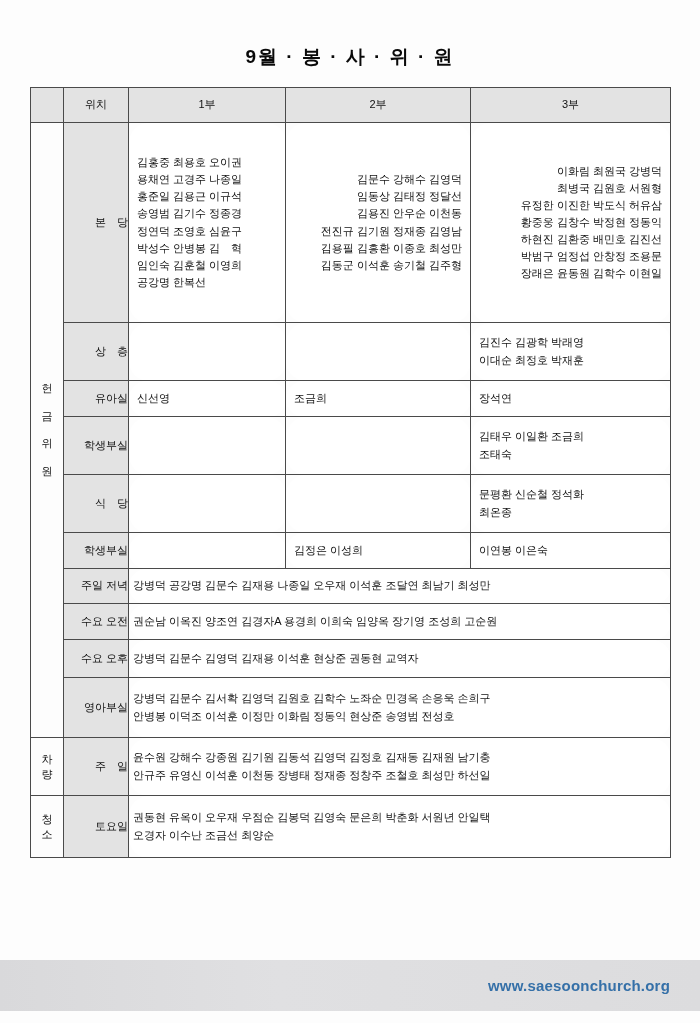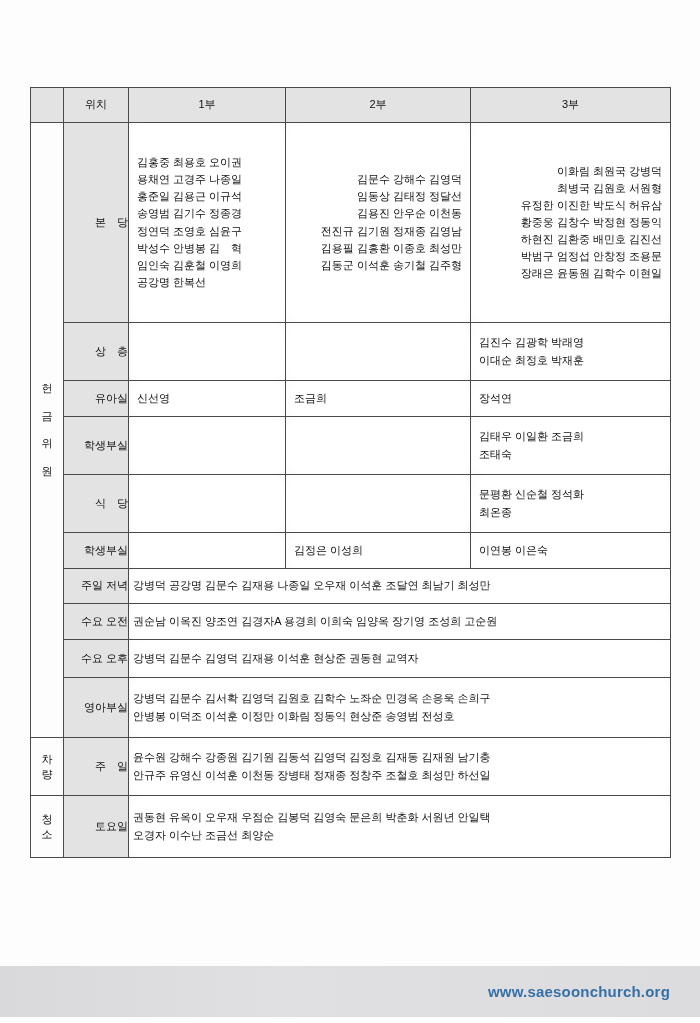--- a/index.html
+++ b/index.html
@@ -19,31 +19,32 @@
   td.lbl  { background:#e3e3e3; text-align:right; white-space:pre-line; font-size:15px; }
   td.vgrp { background:#fdfdfd; text-align:center; white-space:pre-line; font-size:15.5px; }
   td.vgrp.tall { line-height:2.5; }
   td.vgrp.short { line-height:1.35; }
 
   td.names { background:#ffffff; text-align:left; padding:4px 8px;
              white-space:pre-line;border-radius:20px; }
   td.names.right { text-align:right; }
   td.wide { padding:4px 4px; line-height:1.5; }
 
-  .footer { position:absolute; left:0; bottom:6px; width:700px; height:51px;
+  .footer { position:absolute; left:0; bottom:12px; width:700px; height:51px;
             background:linear-gradient(90deg,#d9d9db 0%,#e0e0e2 40%,#dcdcde 100%);
             display:flex; align-items:center; justify-content:flex-end;
             padding-right:30px; }
   .footer .url { color:#3570a8; font-weight:700; font-size:15px; letter-spacing:0.2px; }
 </style>
 </head>
 <body>
 
 <div class="page">
 
+  <div class="title">9월 · 봉 · 사 · 위 · 원</div>
 
   <table class="duty">
     <colgroup>
       <col style="width:33px">
         <col style="width:65px">
         <col style="width:157px">
       <col style="width:185px">
         <col style="width:200px">
     </colgroup>
 

